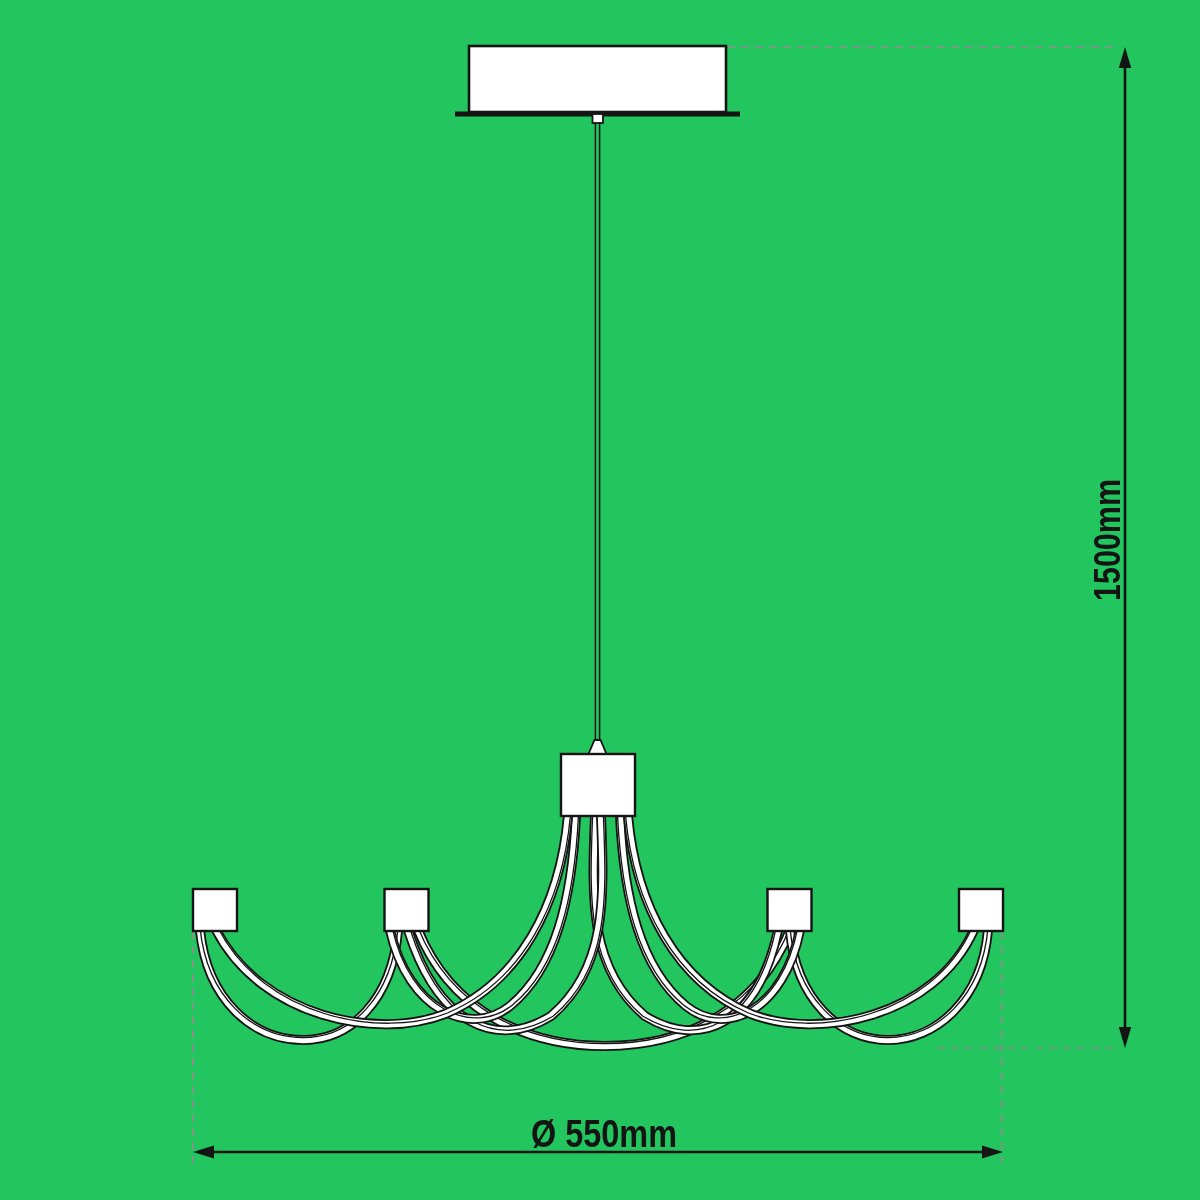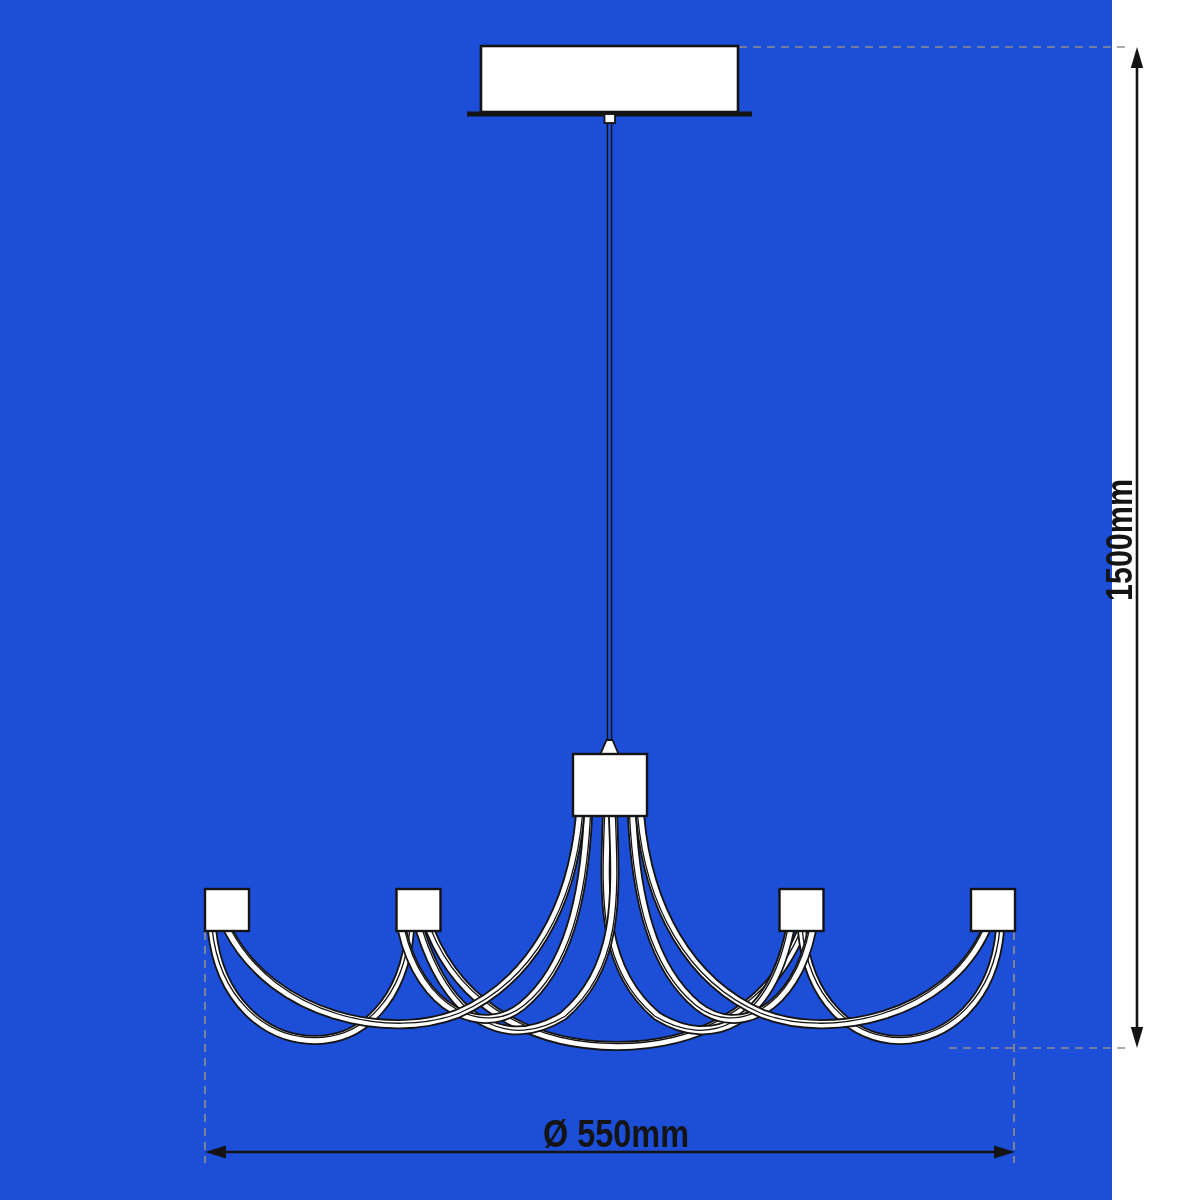--- a/index.html
+++ b/index.html
@@ -2,25 +2,24 @@
 <html><head>
 <meta charset="utf-8">
 <style>
   html, body {
     margin: 0;
     padding: 0;
     background: #ffffff;
   }
   .stage {
     position: relative;
-    width: 1100px;
+    width: 1200px;
     height: 1200px;
-    background: #1d4ed8;
+    background: #22c55e;
     font-family: "Liberation Sans", sans-serif;
-    padding-left: 12px;
   }
   svg { display: block; }
 
   
   .outline   { fill: #ffffff; stroke: #141414; stroke-width: 2.4px; }
   .outline-thin { fill: #ffffff; stroke: #141414; stroke-width: 1.8px; }
   .solidfill { fill: #141414; stroke: none; }
   .cable     { stroke: #141414; stroke-width: 1.5px; fill: none; }
 
   

